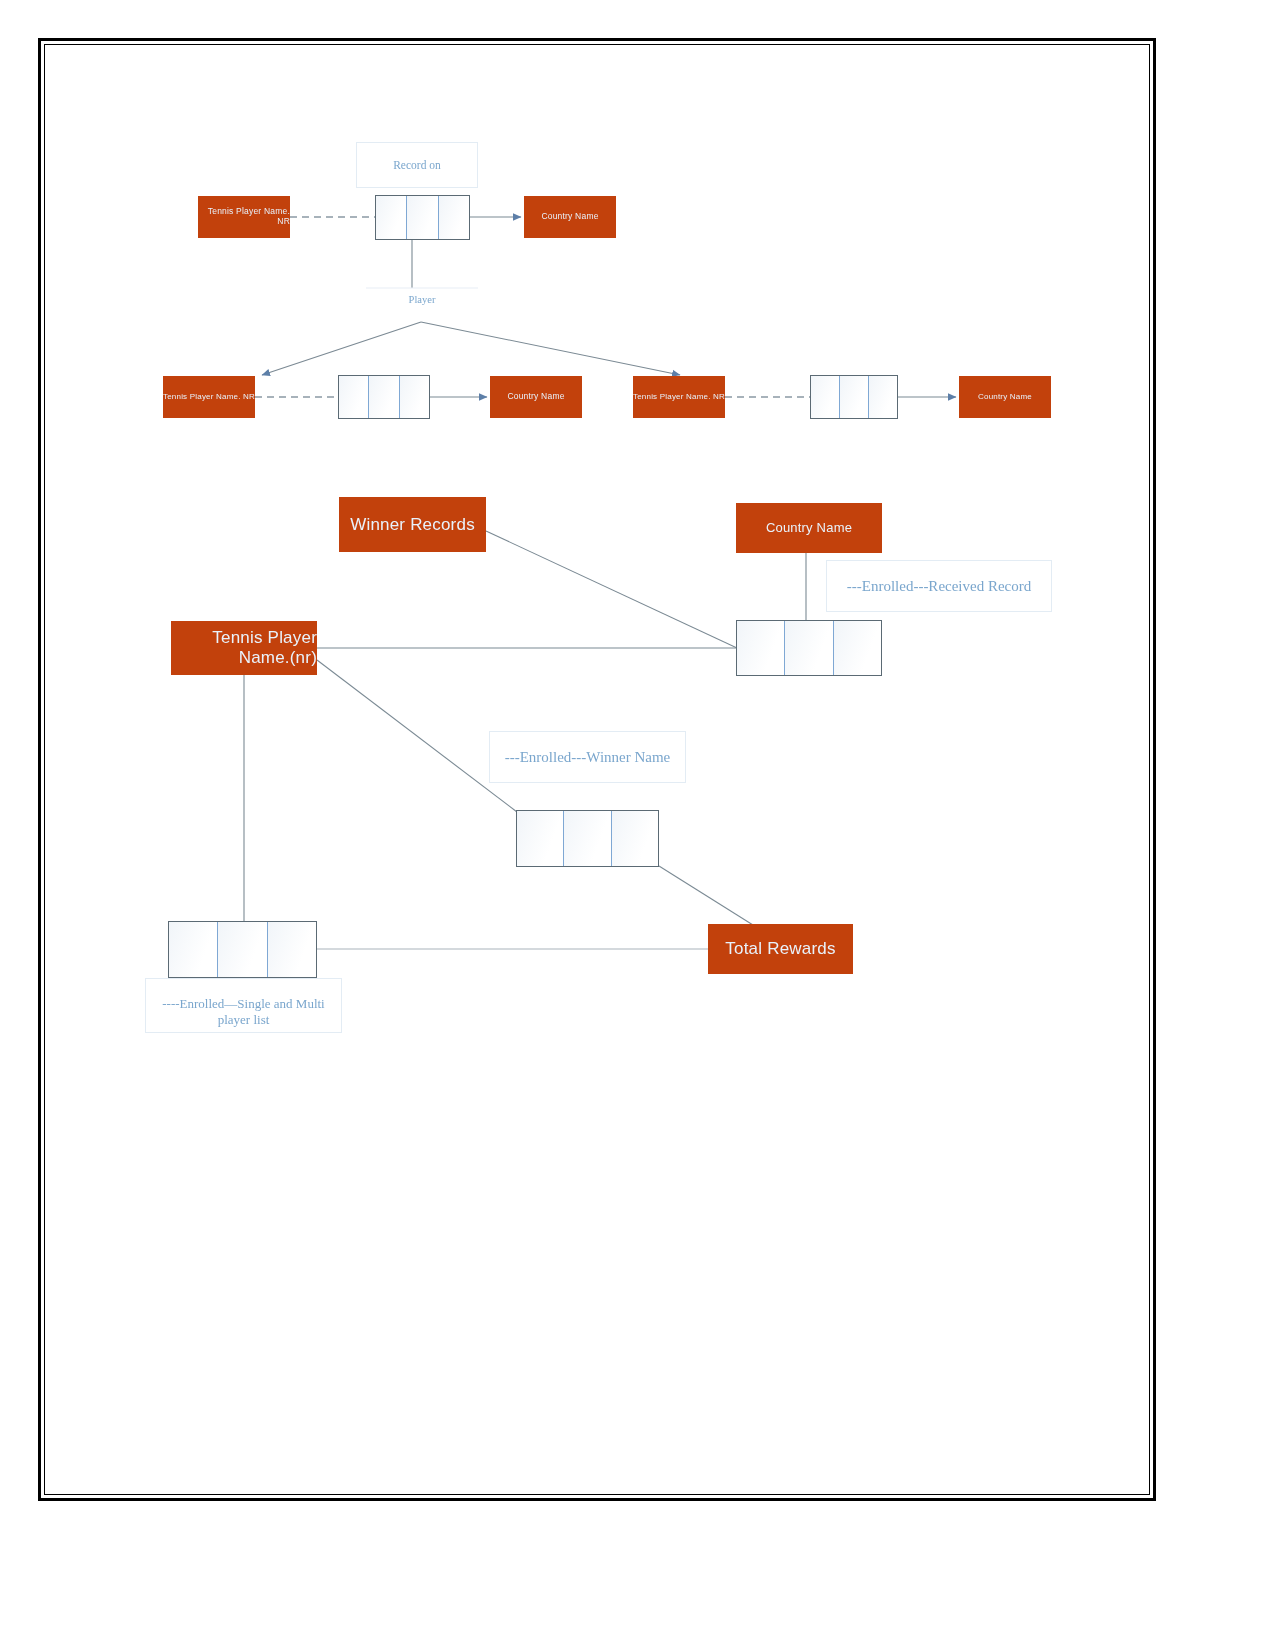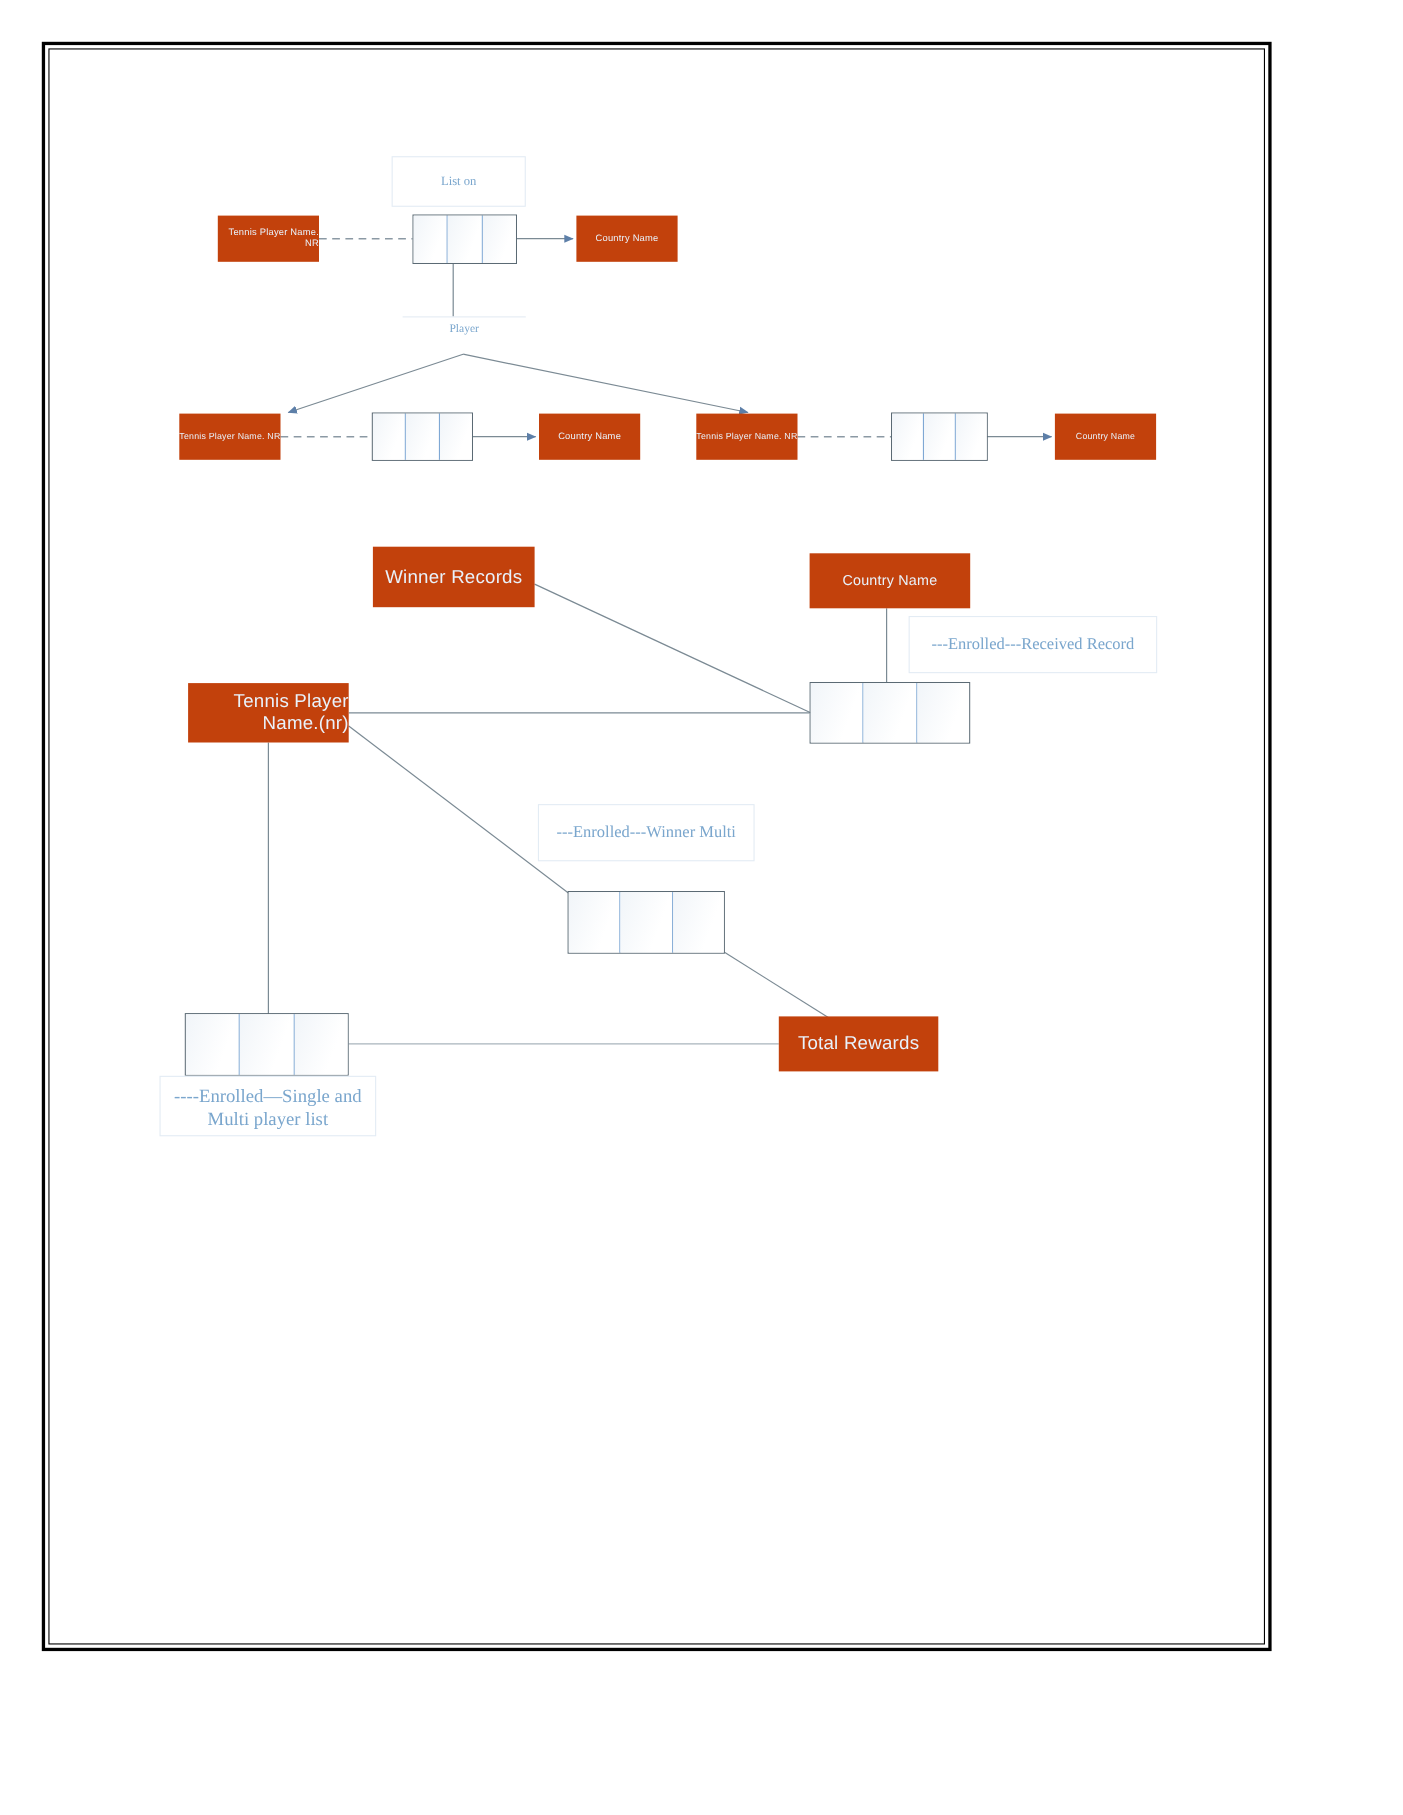--- a/index.html
+++ b/index.html
@@ -142,21 +142,21 @@
       <line x1="317" y1="660" x2="517" y2="812" stroke="#7b8a94" stroke-width="1.1"></line>
 
       <line x1="659" y1="866" x2="753" y2="925" stroke="#7b8a94" stroke-width="1.1"></line>
 
       <line x1="244" y1="675" x2="244" y2="922" stroke="#7b8a94" stroke-width="1.1"></line>
 
       <line x1="317" y1="949" x2="708" y2="949" stroke="#a9b4bc" stroke-width="1.1"></line>
     </svg>
 
     <div class="cap" style="left:356px; top:142px; width:122px; height:46px; font-size:11.5px;">
-      <span>List on</span>
+      <span>Record on</span>
     </div>
 
     <div class="ent" style="left:198px; top:196px; width:92px; height:42px; font-size:8.5px;">
       <span>Tennis Player Name. NR</span>
     </div>
 
     <div class="tbl" style="left:375px; top:195px; width:95px; height:45px;">
       <div class="cell"></div>
       <div class="cell"></div>
       <div class="cell"></div>
@@ -214,37 +214,37 @@
       <span>Tennis Player Name.(nr)</span>
     </div>
 
     <div class="tbl" style="left:736px; top:620px; width:146px; height:56px;">
       <div class="cell"></div>
       <div class="cell"></div>
       <div class="cell"></div>
     </div>
 
     <div class="cap" style="left:489px; top:731px; width:197px; height:52px; font-size:15px;">
-      <span>---Enrolled---Winner Multi</span>
+      <span>---Enrolled---Winner Name</span>
     </div>
 
     <div class="tbl" style="left:516px; top:810px; width:143px; height:57px;">
       <div class="cell"></div>
       <div class="cell"></div>
       <div class="cell"></div>
     </div>
 
     <div class="tbl" style="left:168px; top:921px; width:149px; height:57px;">
       <div class="cell"></div>
       <div class="cell"></div>
       <div class="cell"></div>
     </div>
 
     <div class="ent" style="left:708px; top:924px; width:145px; height:50px; font-size:17px;">
       <span>Total Rewards</span>
     </div>
 
-    <div class="cap" style="left:145px; top:978px; width:197px; height:55px; font-size:17px; align-items:flex-end; padding-bottom:4px;">
+    <div class="cap" style="left:145px; top:978px; width:197px; height:55px; font-size:13px; align-items:flex-end; padding-bottom:4px;">
       <span>----Enrolled—Single and Multi player list</span>
     </div>
 
   </div>
 </div>
 
 </body></html>

